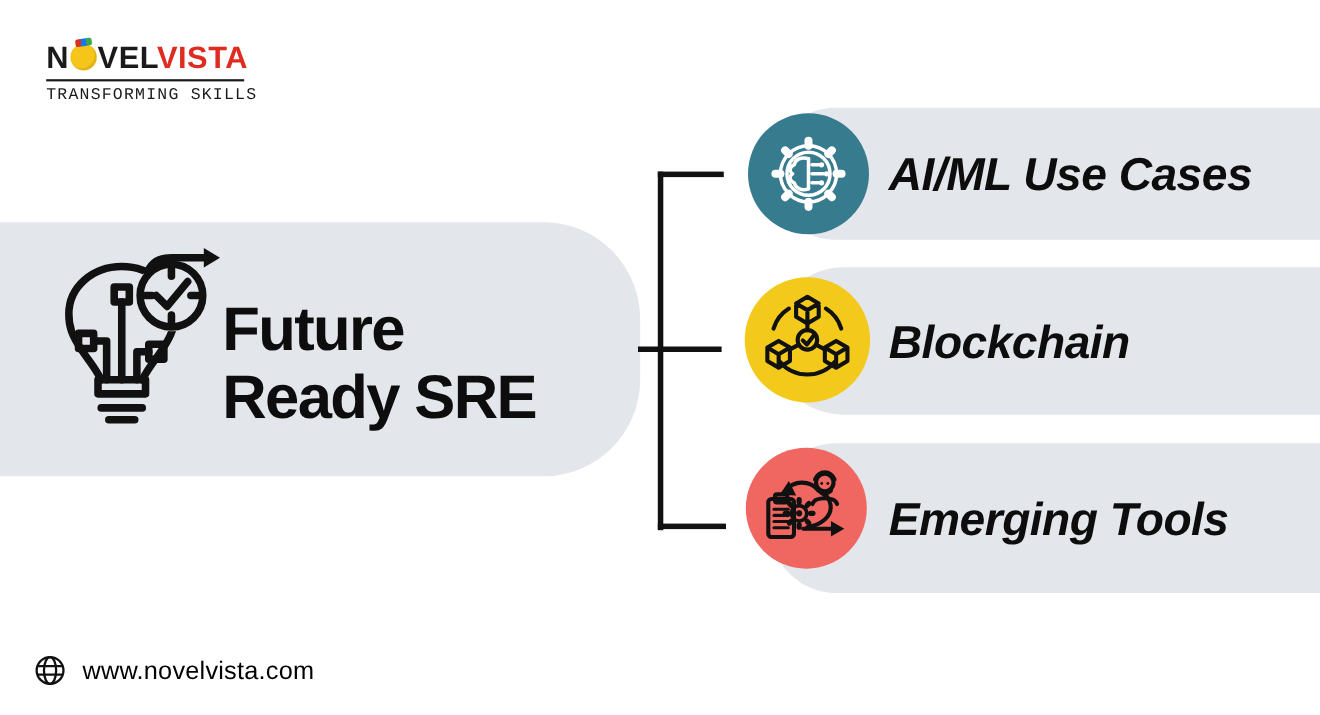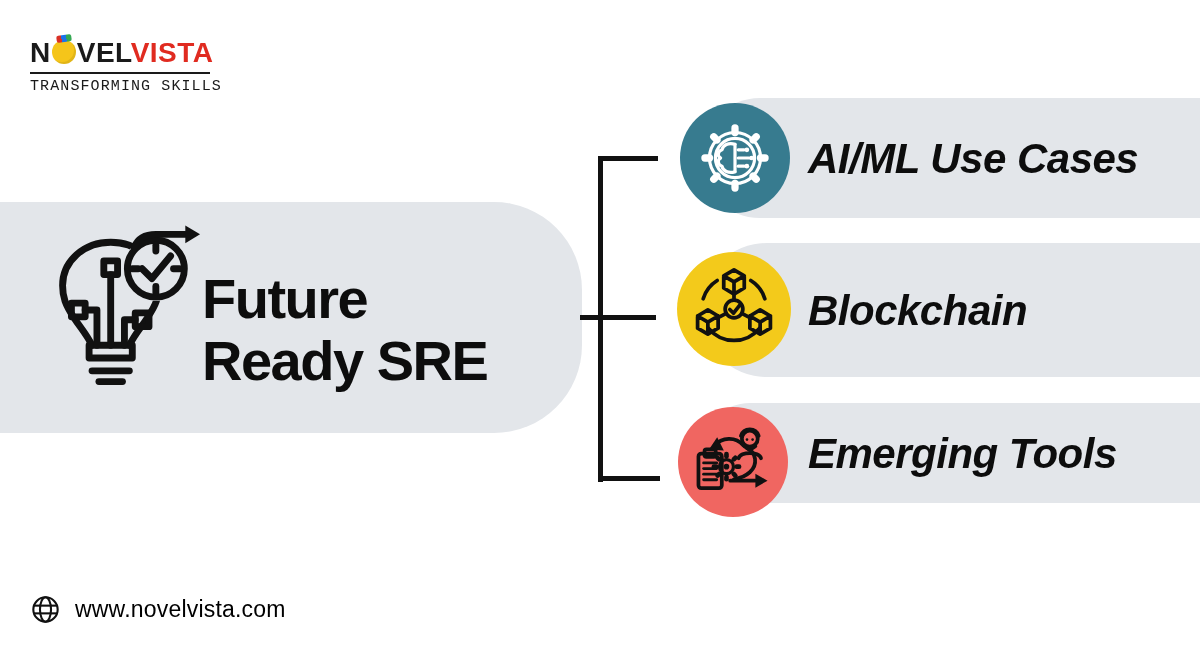--- a/index.html
+++ b/index.html
@@ -4,21 +4,21 @@
 <style>
   html,body{margin:0;padding:0;}
   body{
     width:1200px;height:650px;position:relative;overflow:hidden;
     background:#ffffff;
     font-family:"Liberation Sans", sans-serif;
     color:#0d0d0d;
   }
 
   
-  .logo{position:absolute;left:30px;top:38px;}
+  .logo{position:absolute;left:42px;top:38px;}
   .brand-row{font-size:28px;font-weight:bold;letter-spacing:.5px;line-height:30px;color:#1a1a1a;white-space:nowrap;}
   .brand-red{color:#e02b20;}
   .bulb-o{
     display:inline-block;width:24px;height:24px;background:#f5c51a;border-radius:50%;
     margin:0 1px;vertical-align:-2px;position:relative;
     box-shadow:inset -2px -2px 0 rgba(0,0,0,.08);
   }
   .bulb-o::before{
     content:'';position:absolute;top:-5px;left:50%;transform:translateX(-50%) rotate(-8deg);
     width:15px;height:7px;border-radius:2px;
@@ -42,21 +42,21 @@
   .conn{position:absolute;background:#111111;}
   .conn-mid{left:580px;top:315px;width:76px;height:5px;}
   .conn-vert{left:598px;top:156px;width:5px;height:326px;}
   .conn-top{left:598px;top:156px;width:60px;height:5px;}
   .conn-bot{left:598px;top:476px;width:62px;height:5px;}
 
   
   .pill{position:absolute;left:700px;width:500px;background:#e3e6ea;display:flex;align-items:center;}
   .pill-1{top:98px;height:120px;border-radius:60px 0 0 60px;}
   .pill-2{top:243px;height:134px;border-radius:67px 0 0 67px;}
-  .pill-3{top:403px;height:100px;border-radius:60px 0 0 60px;}
+  .pill-3{top:403px;height:136px;border-radius:60px 0 0 60px;}
   .pill-label{
     margin-left:108px;font-size:42px;font-weight:bold;font-style:italic;
     line-height:41px;letter-spacing:-0.5px;color:#0d0d0d;
   }
 
   .badge{position:absolute;border-radius:50%;display:flex;align-items:center;justify-content:center;}
   .badge svg{display:block;}
   .badge-1{left:680px;top:103px;width:110px;height:110px;background:#377b8f;}
   .badge-2{left:677px;top:252px;width:114px;height:114px;background:#f3ca1b;}
   .badge-3{left:678px;top:407px;width:110px;height:110px;background:#f06661;}

